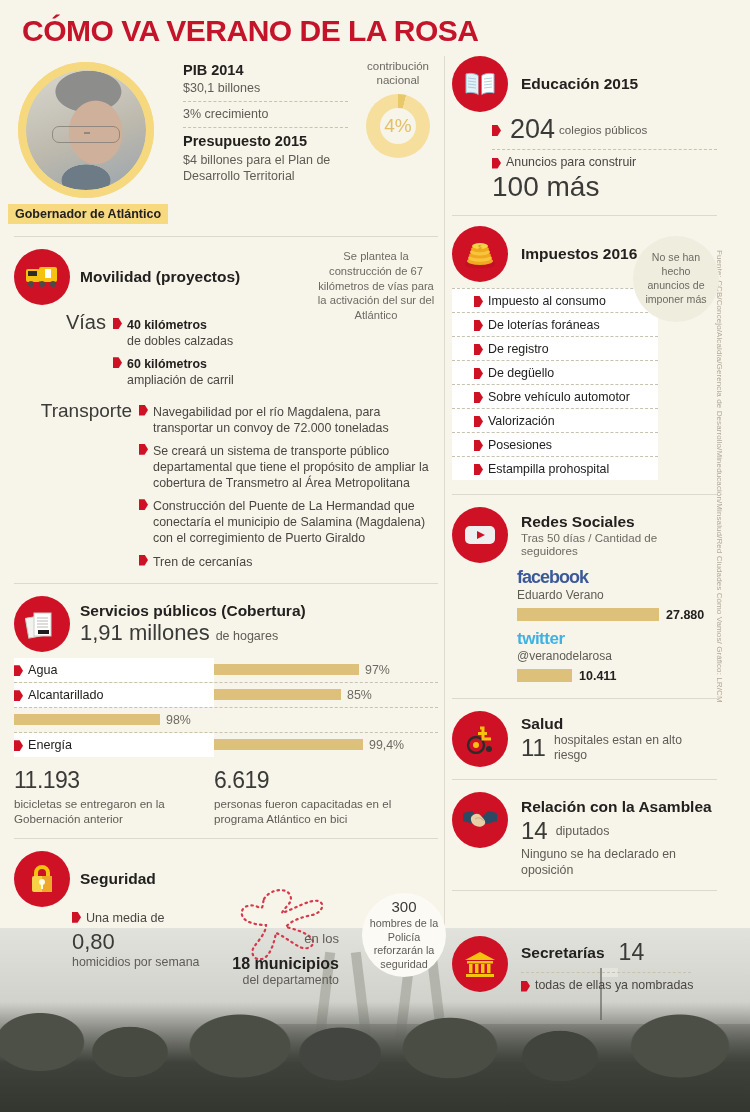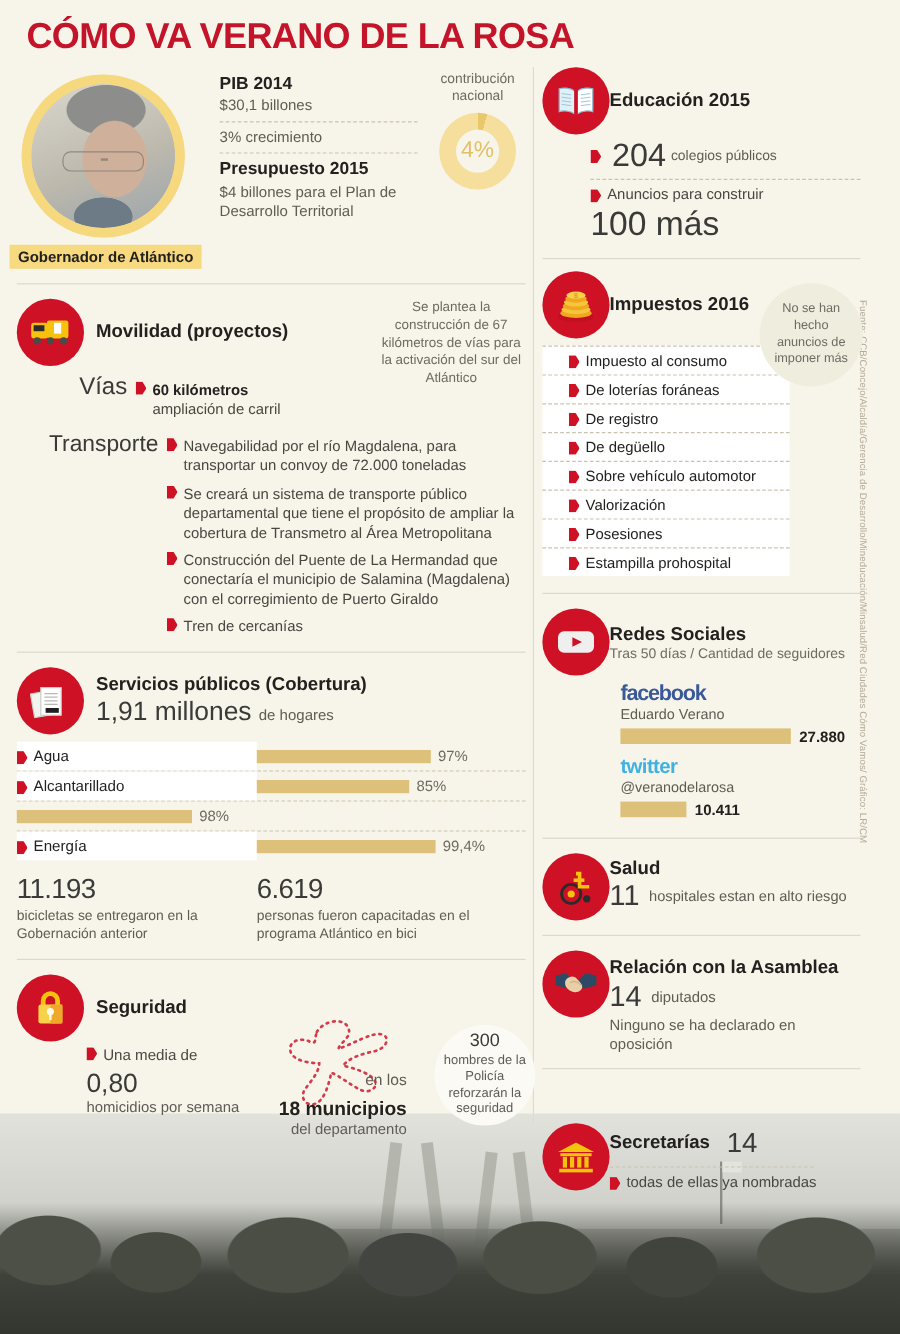--- a/index.html
+++ b/index.html
@@ -157,21 +157,21 @@
     position:absolute;left:210px;top:30px;width:120px;height:90px;
   }
   .circle300{
     position:absolute;left:348px;top:42px;width:84px;height:84px;border-radius:50%;
     background:#fbfaf4;display:flex;flex-direction:column;align-items:center;justify-content:center;
     text-align:center;font-size:10.8px;color:#5f5c55;line-height:1.25;
   }
   .circle300 .n{font-size:15px;color:#3a3a38;font-weight:normal;}
 
   
-  .rhead{display:flex;align-items:center;gap:0;}
+  .rhead{display:flex;align-items:center;gap:13px;}
   .rsub{font-size:11.6px;color:#6d6a63;}
   .taxlist{background:#fff;margin-top:6px;}
   .taxrow{display:flex;align-items:center;height:23px;font-size:12.4px;color:#22211f;padding-left:22px;border-top:1px dashed #c9c2ae;}
   .taxrow:first-child{border-top:1px dashed #c9c2ae;}
   .note-circle{
     position:absolute;right:-2px;top:10px;width:86px;height:86px;border-radius:50%;
     background:#efedde;display:flex;align-items:center;justify-content:center;text-align:center;
     font-size:10.6px;color:#6d6a63;line-height:1.3;padding:6px;box-sizing:border-box;
   }
   .fb{font-size:18px;font-weight:bold;color:#3b5998;letter-spacing:-1px;}
@@ -244,20 +244,24 @@
             <circle cx="17" cy="19" r="3" fill="#4a4a4a"></circle>
             <circle cx="28" cy="19" r="3" fill="#4a4a4a"></circle>
           </svg>
         </div>
         <div class="sec-title">Movilidad (proyectos)</div>
       </div>
 
       <div style="display:flex;margin-top:6px;">
         <div style="width:92px;text-align:right;padding-right:7px;" class="lab-vias">Vías</div>
         <div style="flex:1;padding-top:6px;">
+          <div class="bullet">
+            <span class="arrow"></span>
+            <span><b>40 kilómetros</b><br><span>de dobles calzadas</span></span>
+          </div>
           <div class="bullet">
             <span class="arrow"></span>
             <span><b>60 kilómetros</b><br><span>ampliación de carril</span></span>
           </div>
         </div>
       </div>
 
       <div style="display:flex;margin-top:4px;">
         <div style="width:118px;text-align:right;padding-right:7px;" class="lab-trans">Transporte</div>
         <div style="flex:1;padding-top:4px;width:300px;">

